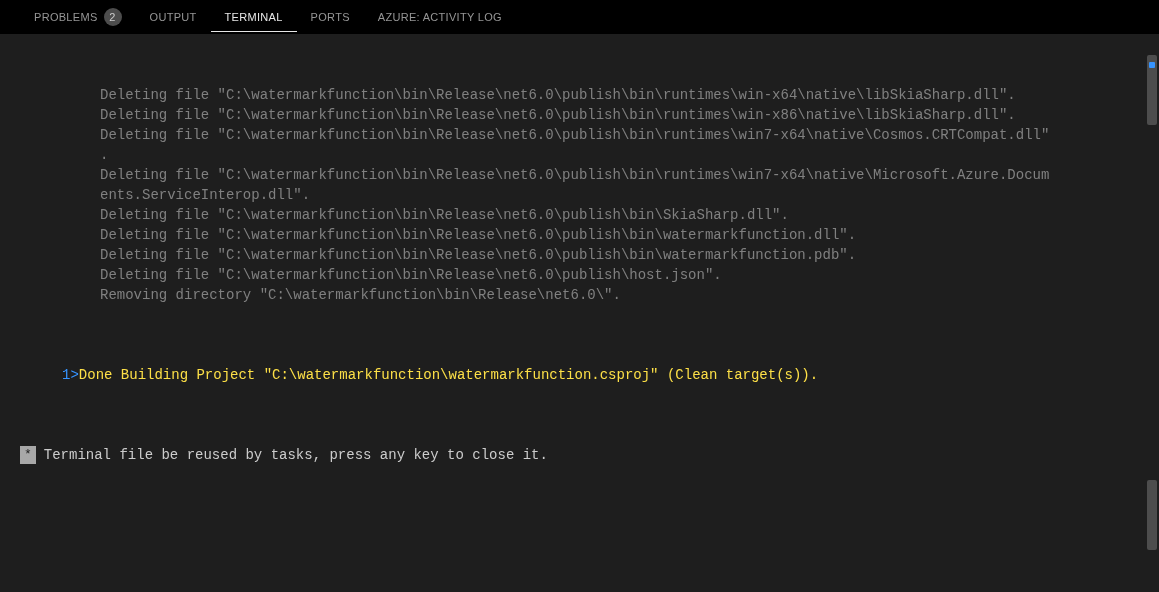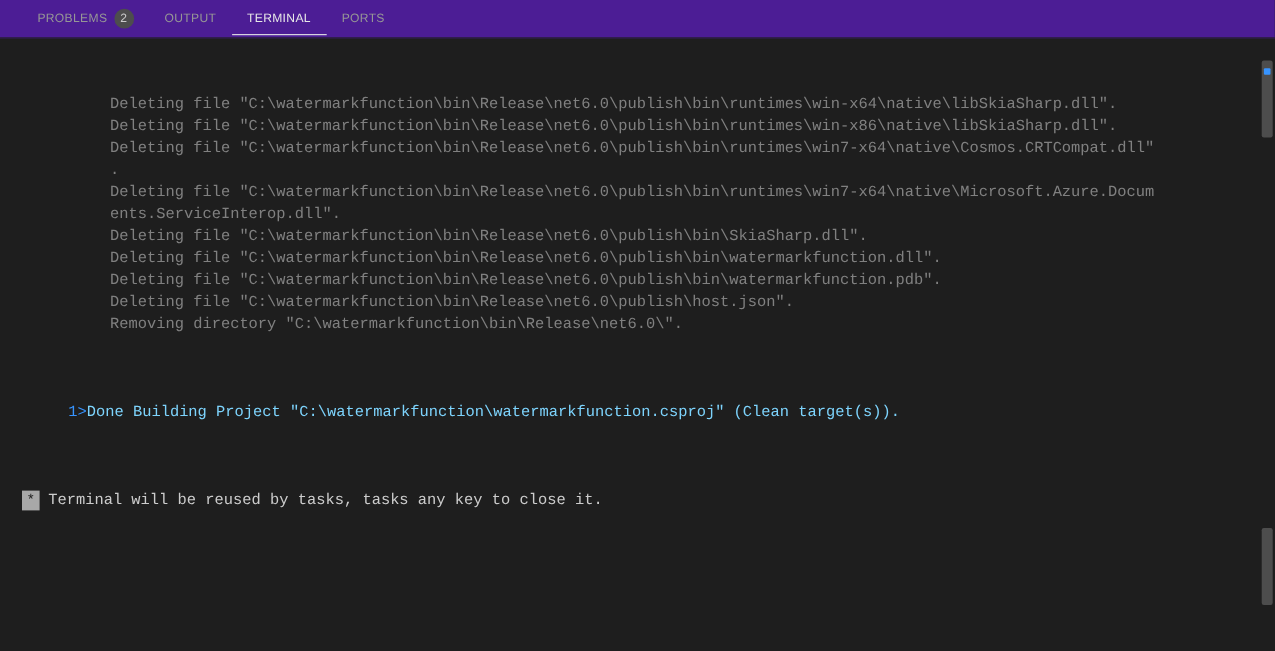--- a/index.html
+++ b/index.html
@@ -14,21 +14,21 @@
       color: #cccccc;
       width: 1159px;
       height: 592px;
       overflow: hidden;
       position: relative;
     }
     .tab-bar {
       display: flex;
       align-items: center;
       height: 35px;
-      background-color: #4c1d95;
+      background-color: #000000;
       border-bottom: 1px solid #1e1e1e;
       padding-left: 20px;
       font-family: -apple-system, BlinkMacSystemFont, 'Segoe UI', sans-serif;
       font-size: 11px;
     }
     .tab {
       padding: 8px 14px;
       color: #969696;
       cursor: pointer;
       text-transform: uppercase;
@@ -61,21 +61,21 @@
       white-space: pre;
       overflow: hidden;
     }
     .line {
       white-space: pre-wrap;
       word-break: break-all;
     }
     .indent1 { padding-left: 80px; }
     .gray { color: #808080; }
     .cyan { color: #3794ff; }
-    .cyan-light { color: #7dd3fc; margin-top: 20px; }
+    .cyan-light { color: #fde047; margin-top: 20px; }
     .white { color: #cccccc; }
     .marker-row {
       display: flex;
       align-items: flex-start;
     }
     .marker-box {
       background-color: #a8a8a8;
       color: #1e1e1e;
       padding: 0 4px;
       margin-right: 8px;
@@ -123,30 +123,33 @@
   </div>
   <div class="tab">
     <span>OUTPUT</span>
   </div>
   <div class="tab active">
     <span>TERMINAL</span>
   </div>
   <div class="tab">
     <span>PORTS</span>
   </div>
+  <div class="tab">
+    <span>AZURE: ACTIVITY LOG</span>
+  </div>
 </div>
 
 <div class="terminal-content">
   <div id="deletion-lines"><div class="line indent1 gray">Deleting file "C:\watermarkfunction\bin\Release\net6.0\publish\bin\runtimes\win-x64\native\libSkiaSharp.dll".</div><div class="line indent1 gray">Deleting file "C:\watermarkfunction\bin\Release\net6.0\publish\bin\runtimes\win-x86\native\libSkiaSharp.dll".</div><div class="line indent1 gray">Deleting file "C:\watermarkfunction\bin\Release\net6.0\publish\bin\runtimes\win7-x64\native\Cosmos.CRTCompat.dll"</div><div class="line indent1 gray">.</div><div class="line indent1 gray">Deleting file "C:\watermarkfunction\bin\Release\net6.0\publish\bin\runtimes\win7-x64\native\Microsoft.Azure.Docum</div><div class="line indent1 gray">ents.ServiceInterop.dll".</div><div class="line indent1 gray">Deleting file "C:\watermarkfunction\bin\Release\net6.0\publish\bin\SkiaSharp.dll".</div><div class="line indent1 gray">Deleting file "C:\watermarkfunction\bin\Release\net6.0\publish\bin\watermarkfunction.dll".</div><div class="line indent1 gray">Deleting file "C:\watermarkfunction\bin\Release\net6.0\publish\bin\watermarkfunction.pdb".</div><div class="line indent1 gray">Deleting file "C:\watermarkfunction\bin\Release\net6.0\publish\host.json".</div><div class="line indent1 gray">Removing directory "C:\watermarkfunction\bin\Release\net6.0\".</div></div>
 
   <div class="line"><span class="cyan">     1&gt;</span><span class="cyan-light">Done Building Project "C:\watermarkfunction\watermarkfunction.csproj" (Clean target(s)).</span></div>
 
   <div class="marker-row">
     <span class="marker-box">*</span>
-    <span class="white">Terminal will be reused by tasks, tasks any key to close it.</span>
+    <span class="white">Terminal file be reused by tasks, press any key to close it.</span>
   </div>
 
   <div class="blank"></div>
 
   
   
 
   
 
   

